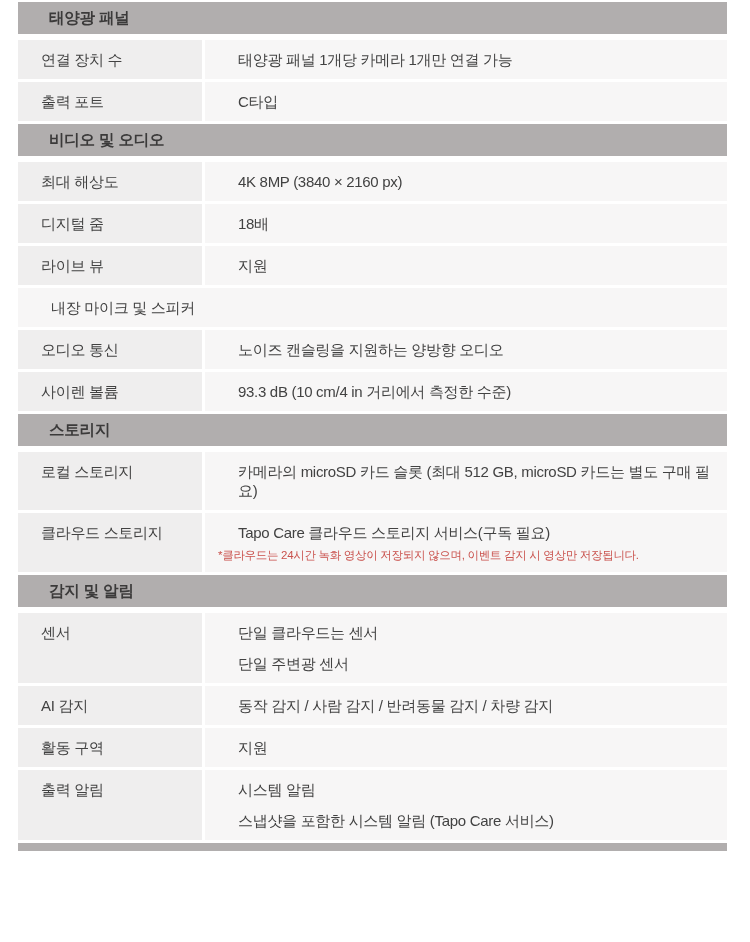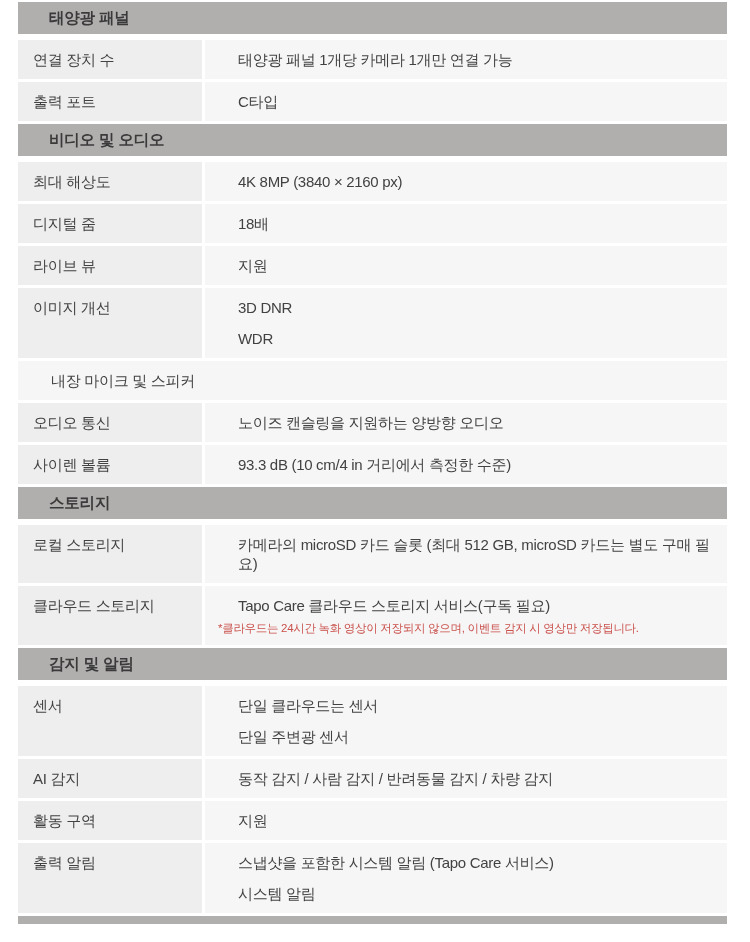--- a/index.html
+++ b/index.html
@@ -38,21 +38,21 @@
     letter-spacing: -0.2px;
   }
   .row {
     display: flex;
     align-items: stretch;
     margin-bottom: 3px;
   }
   .cell-label {
     flex: 0 0 184px;
     background: var(--label-bg);
-    padding: 10px 8px 10px 15px;
+    padding: 10px 8px 10px 23px;
     margin-right: 3px;
     font-size: 15px;
     line-height: 19px;
     letter-spacing: -0.3px;
   }
   .cell-value {
     flex: 1 1 auto;
     background: var(--value-bg);
     padding: 10px 10px 10px 13px;
     font-size: 15px;
@@ -110,27 +110,20 @@
     </div>
   </div>
 
   <div class="row">
     <div class="cell-label">라이브 뷰</div>
     <div class="cell-value">
       <div class="value-line">지원</div>
     </div>
   </div>
 
-  <div class="row">
-    <div class="cell-label">이미지 개선</div>
-    <div class="cell-value">
-      <div class="value-line">3D DNR</div>
-      <div class="value-line">WDR</div>
-    </div>
-  </div>
 
   <div class="row">
     <div class="cell-value">
       <div class="value-line">내장 마이크 및 스피커</div>
     </div>
   </div>
 
   <div class="row">
     <div class="cell-label">오디오 통신</div>
     <div class="cell-value">
@@ -182,20 +175,20 @@
   <div class="row">
     <div class="cell-label">활동 구역</div>
     <div class="cell-value">
       <div class="value-line">지원</div>
     </div>
   </div>
 
   <div class="row">
     <div class="cell-label">출력 알림</div>
     <div class="cell-value">
+      <div class="value-line">시스템 알림</div>
       <div class="value-line">스냅샷을 포함한 시스템 알림 (Tapo Care 서비스)</div>
-      <div class="value-line">시스템 알림</div>
     </div>
   </div>
 
   <div class="bottom-bar"></div>
 
 </div>
 
 </body></html>

